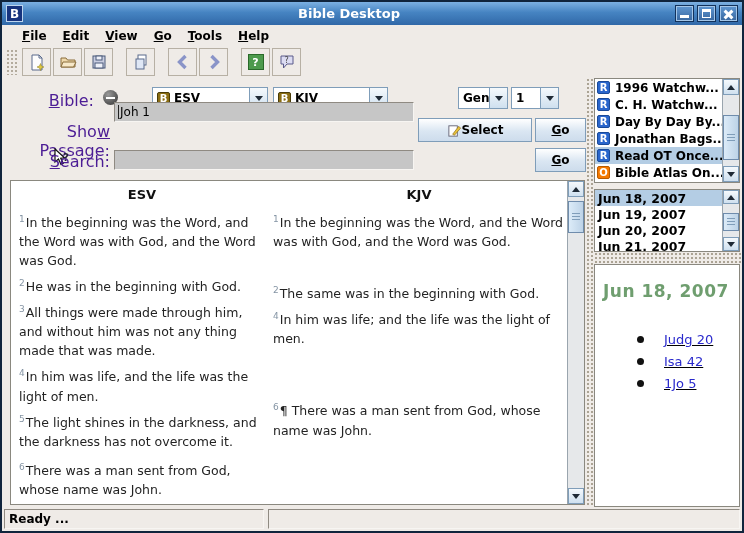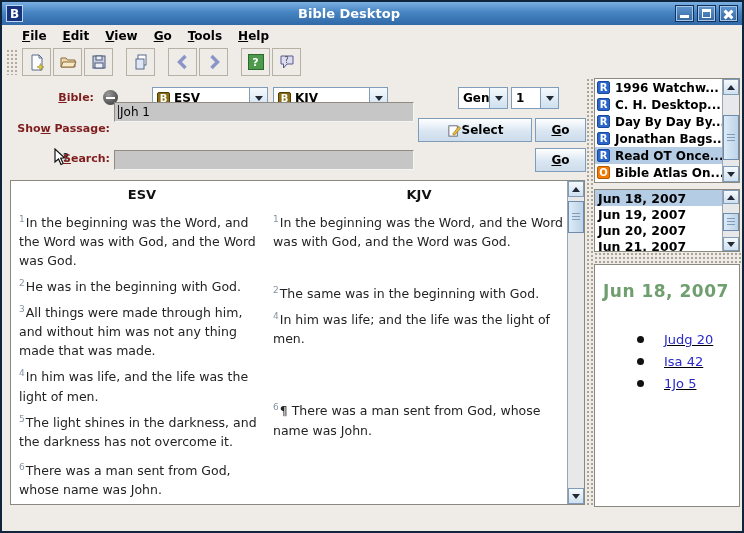--- a/index.html
+++ b/index.html
@@ -31,21 +31,21 @@
     background-image:radial-gradient(circle, #b3ab9d 1px, transparent 1.4px); background-size:4px 4px; }
   .tb-group { display:flex; margin-right:13px; }
   .tb-btn { width:29px; height:28px; border:1px solid #b7b0a4; background:#efebe7; display:flex; align-items:center; justify-content:center; cursor:pointer; }
   .tb-btn + .tb-btn { margin-left:2px; }
   .icon-help-sq { width:16px; height:16px; background:#4d9a4d; border:1px solid #2a6a2a; color:#fff; font-size:11px; font-weight:bold; display:flex; align-items:center; justify-content:center; }
 
   
   .body-split { display:flex; height:429px; }
   .left-col { width:584px; display:flex; flex-direction:column; }
   .form-area { position:relative; height:102px; }
-  .lbl { font-size:11px; font-weight:bold; color:#7f1d1d; }
+  .lbl { font-size:16px; font-weight:normal; color:#4c1d95; }
   .abs { position:absolute; }
   .r-align { text-align:right; }
 
   .sphere { width:15px; height:15px; border-radius:50%; position:relative; cursor:pointer; }
   .sphere-minus { background:radial-gradient(circle at 35% 30%, #9a9a9a, #303030); }
   .sphere-plus  { background:radial-gradient(circle at 35% 30%, #ffffff, #b2b2b2); }
   .sphere::after { content:""; position:absolute; left:3px; right:3px; top:6.5px; height:2px; background:#fff; }
   .sphere-plus::before { content:""; position:absolute; top:3px; bottom:3px; left:6.5px; width:2px; background:#fff; }
 
   .combo { display:flex; align-items:stretch; background:#fff; border:1px solid #7f9db9; height:22px; cursor:pointer; }
@@ -302,21 +302,21 @@
 
     <div class="sidebar">
 
       <div class="panel-list books-list">
         <div class="list-row">
             <span class="badge badge-r">R</span>
             <span>1996 Watchw...</span>
           </div>
         <div class="list-row">
             <span class="badge badge-r">R</span>
-            <span>C. H. Desktop...</span>
+            <span>C. H. Watchw...</span>
           </div>
         <div class="list-row">
             <span class="badge badge-r">R</span>
             <span>Day By Day By...</span>
           </div>
         <div class="list-row">
             <span class="badge badge-r">R</span>
             <span>Jonathan Bags...</span>
           </div>
         <div class="list-row selected">
@@ -381,14 +381,18 @@
             </div>
           <div class="link-row">
               <span class="bullet"></span>
               <span class="link">1Jo 5</span>
             </div>
         </div>
       </div>
     </div>
   </div>
 
+  <div class="statusbar">
+    <div class="status-cell status-left">Ready ...</div>
+    <div class="status-cell status-right"></div>
+  </div>
 
 </div>
 
 </body></html>

